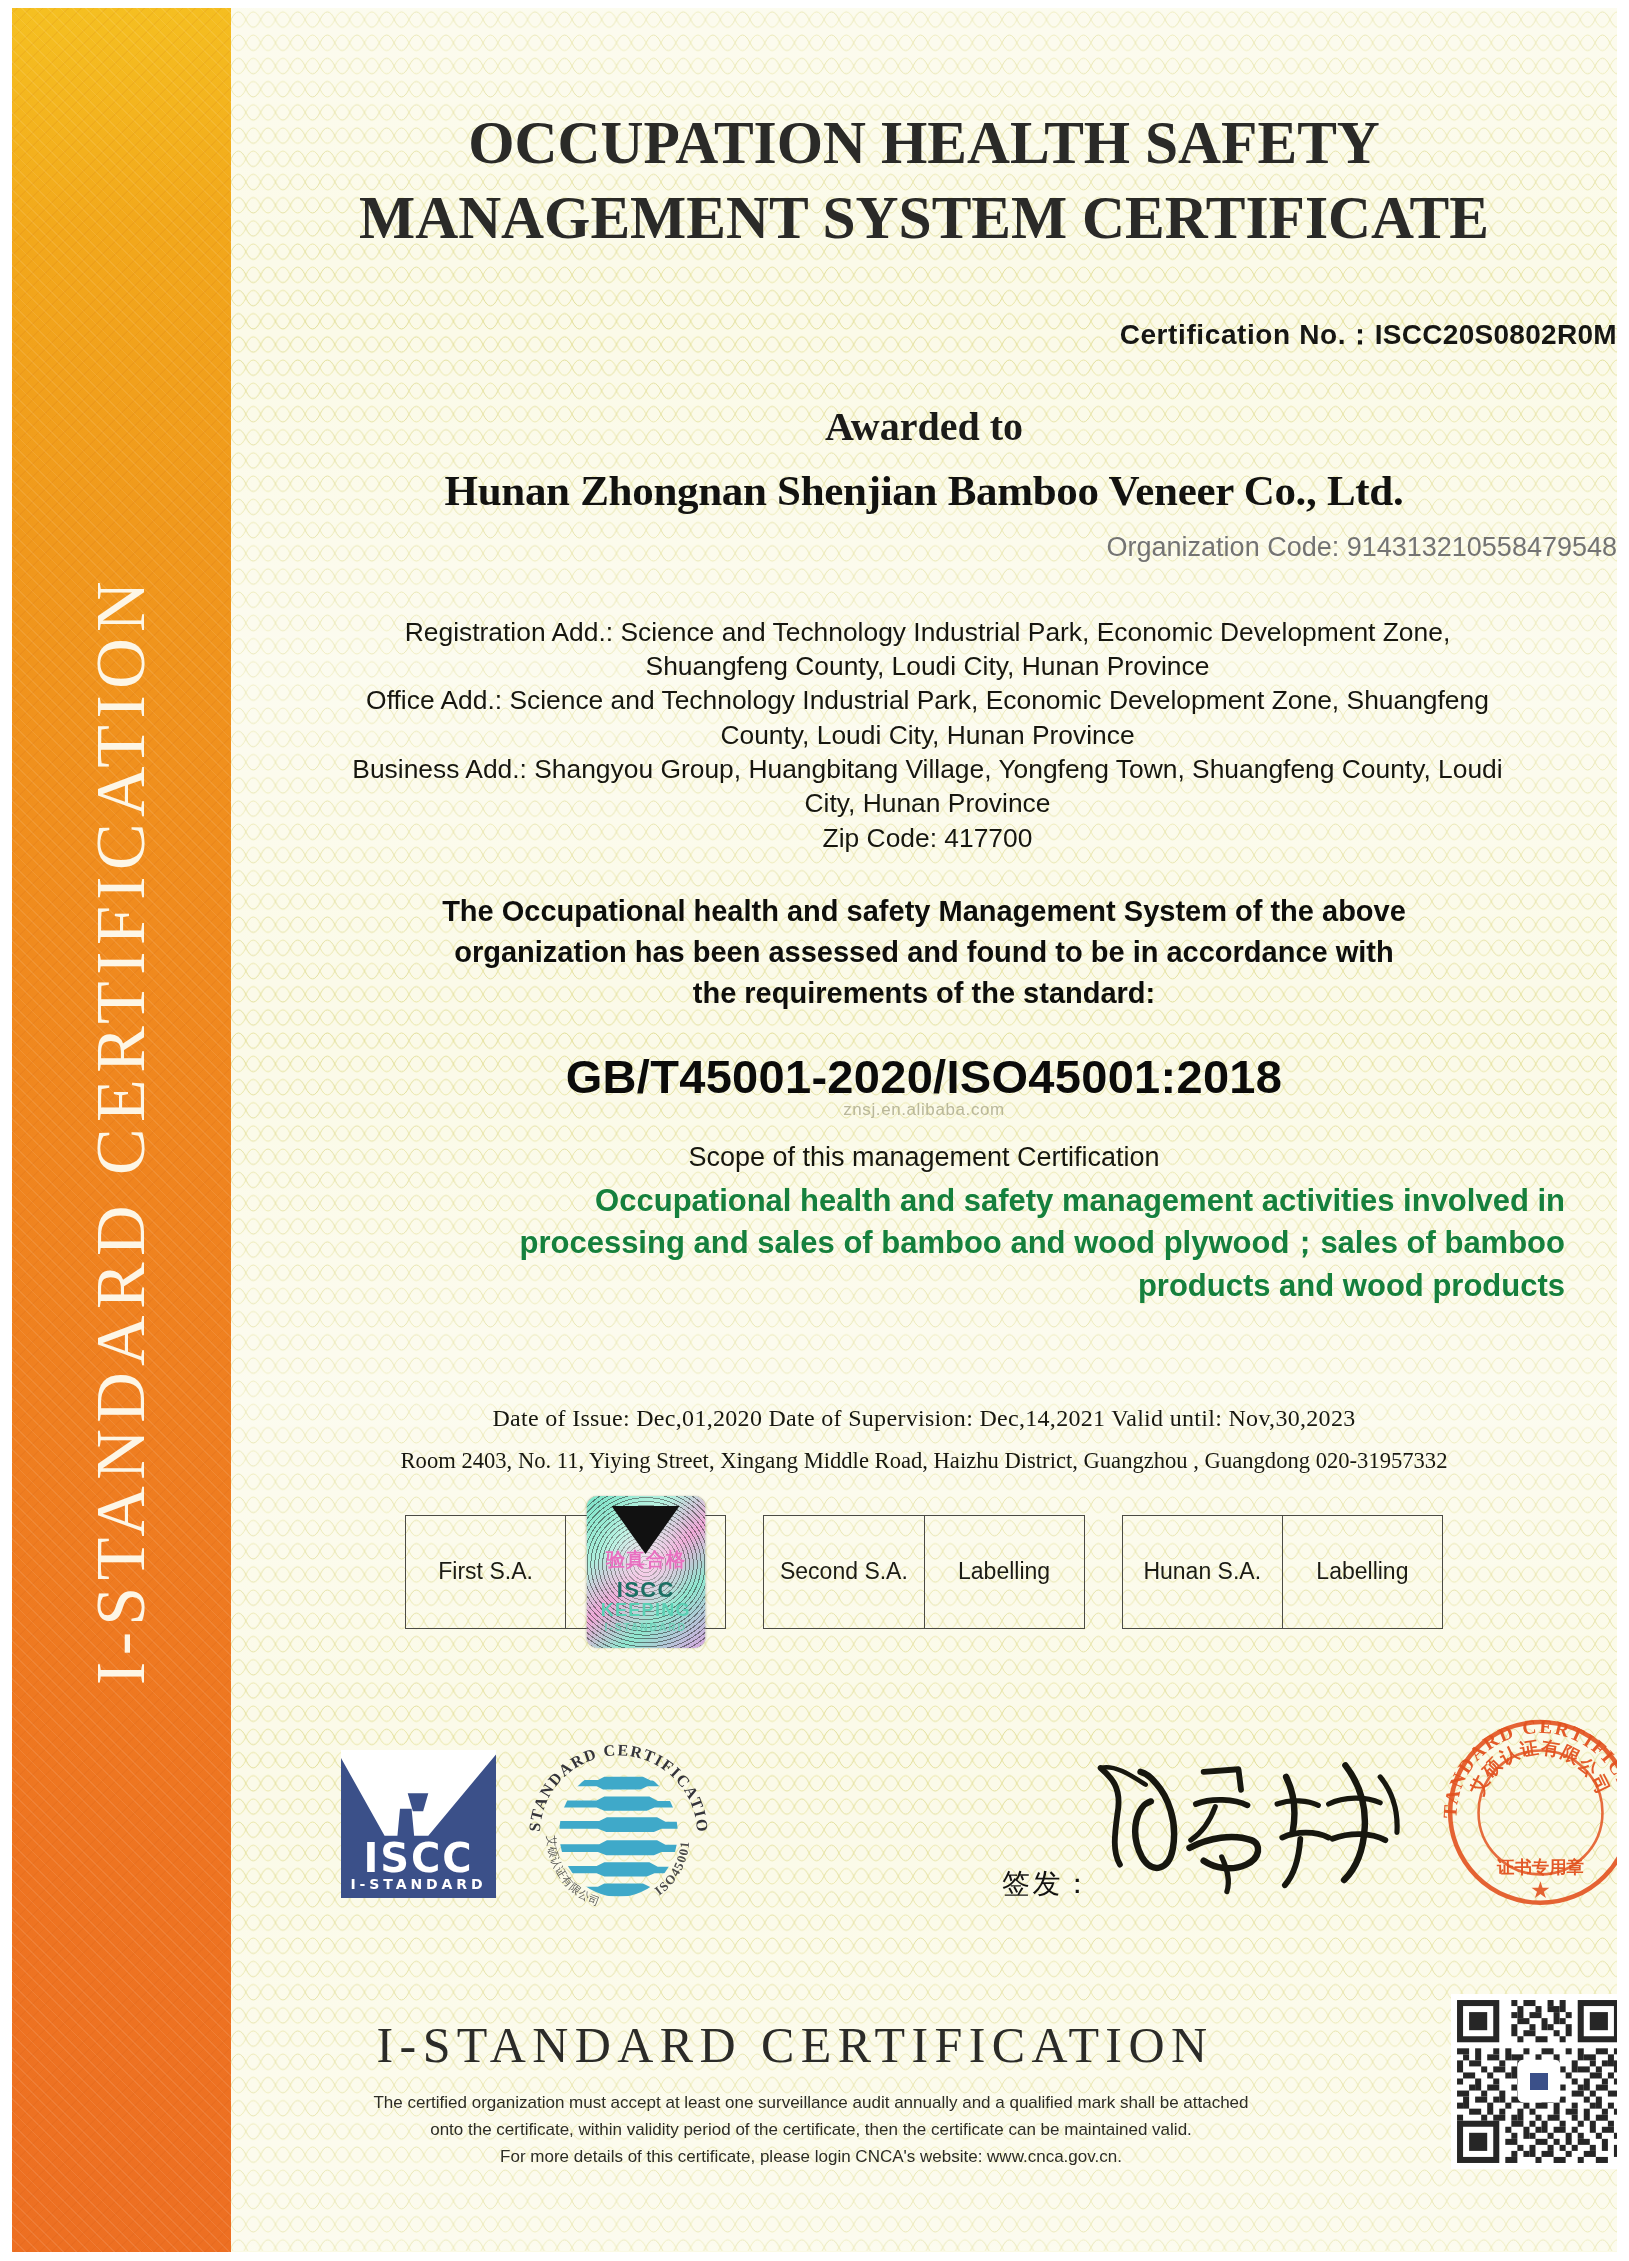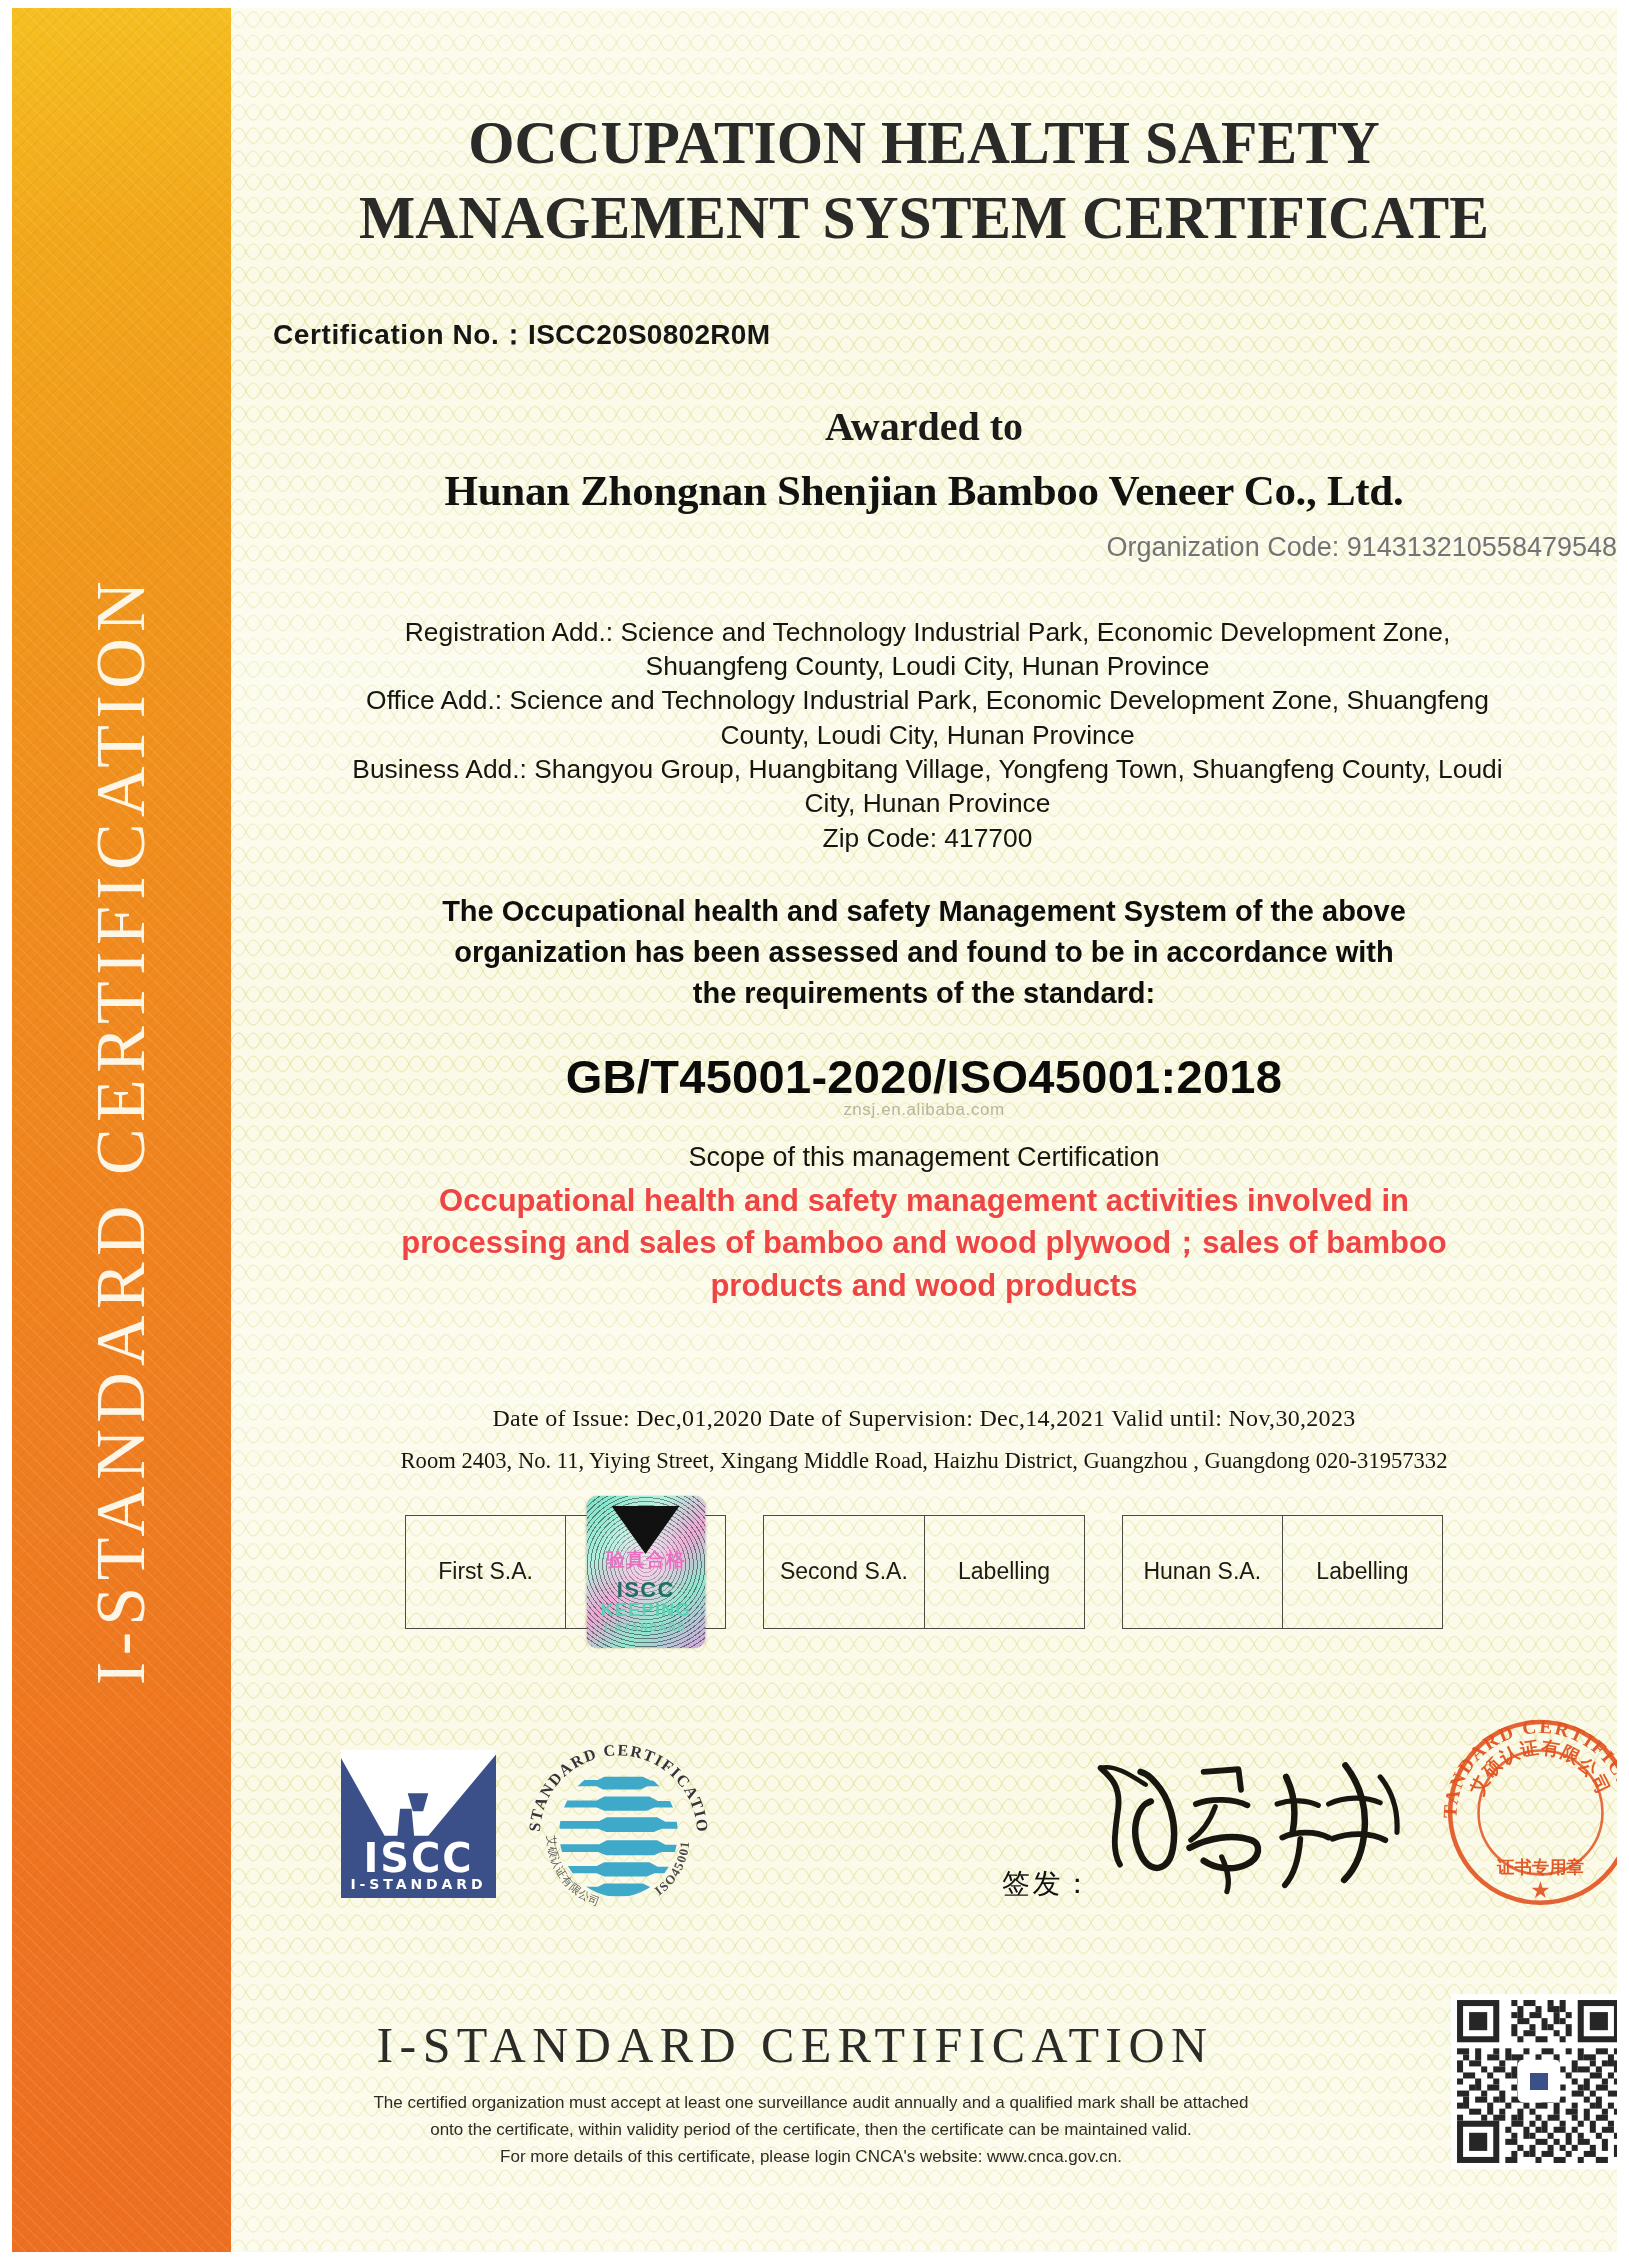--- a/index.html
+++ b/index.html
@@ -81,24 +81,23 @@
     font-weight:700;
     font-size:62px;
     line-height:1.22;
     color:#2a2a28;
     letter-spacing:0px;
     transform:scaleX(.96);
   }
 
   #cert-no{
     position:absolute;left:0;right:0;top:308px;
-    text-align:left;
+    text-align:right;
     font-size:28px;font-weight:700;color:#161614;
     letter-spacing:0.3px;
-    margin-left:42px;
   }
   #cert-no .lbl{letter-spacing:0.6px;}
 
   #awarded-to{
     position:absolute;left:0;right:0;top:395px;
     text-align:center;
     font-family:"Liberation Serif", serif;
     font-weight:700;font-size:40px;color:#1b1b19;
   }
   #org-name{
@@ -143,22 +142,22 @@
     letter-spacing:0.6px;
   }
 
   #scope-label{
     position:absolute;left:0;right:0;top:1134px;
     text-align:center;
     font-size:27px;color:#16160f;
   }
   #scope-text{
     position:absolute;left:52px;right:52px;top:1172px;
-    text-align:center;
-    font-size:31px;font-weight:700;line-height:1.38;color:#ef4444;
+    text-align:right;
+    font-size:31px;font-weight:700;line-height:1.38;color:#15803d;
   }
 
   
   #dates{
     position:absolute;left:0;right:0;top:1397px;
     text-align:center;
     font-family:"Liberation Serif", serif;
     font-size:24px;color:#17170f;
     letter-spacing:0.3px;
   }

